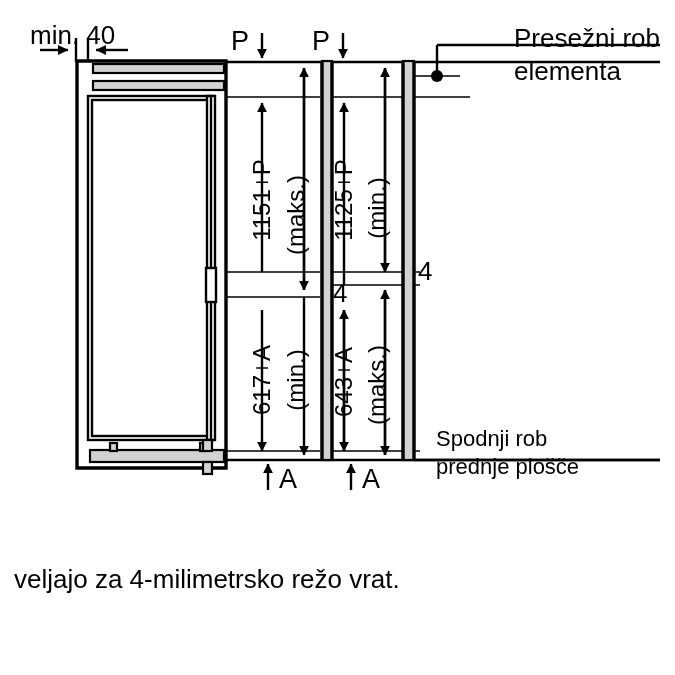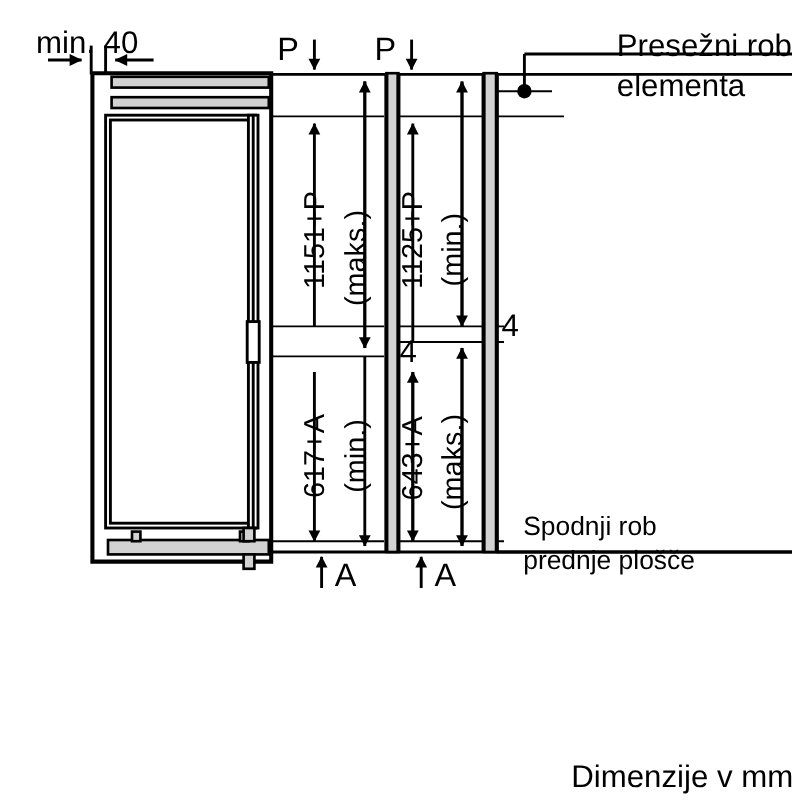--- a/index.html
+++ b/index.html
@@ -203,17 +203,17 @@
     <div>Presežni rob</div>
     <div>elementa</div>
   </div>
 
   <div style="position:absolute; left:436px; top:425px; font-size:22px; line-height:1.28;">
     <div>Spodnji rob</div>
     <div>prednje plošče</div>
   </div>
 
   <div style="position:absolute; left:14px; top:563px; font-size:26px; line-height:1.28;">
+    <div>veljajo za 4-milimetrsko režo vrat.</div>
   </div>
 
-  <div style="position:absolute; right:14px; top:634px; font-size:26px; line-height:1;">Dimenzije v mm</div>
 
 </div>
 
 </body></html>

